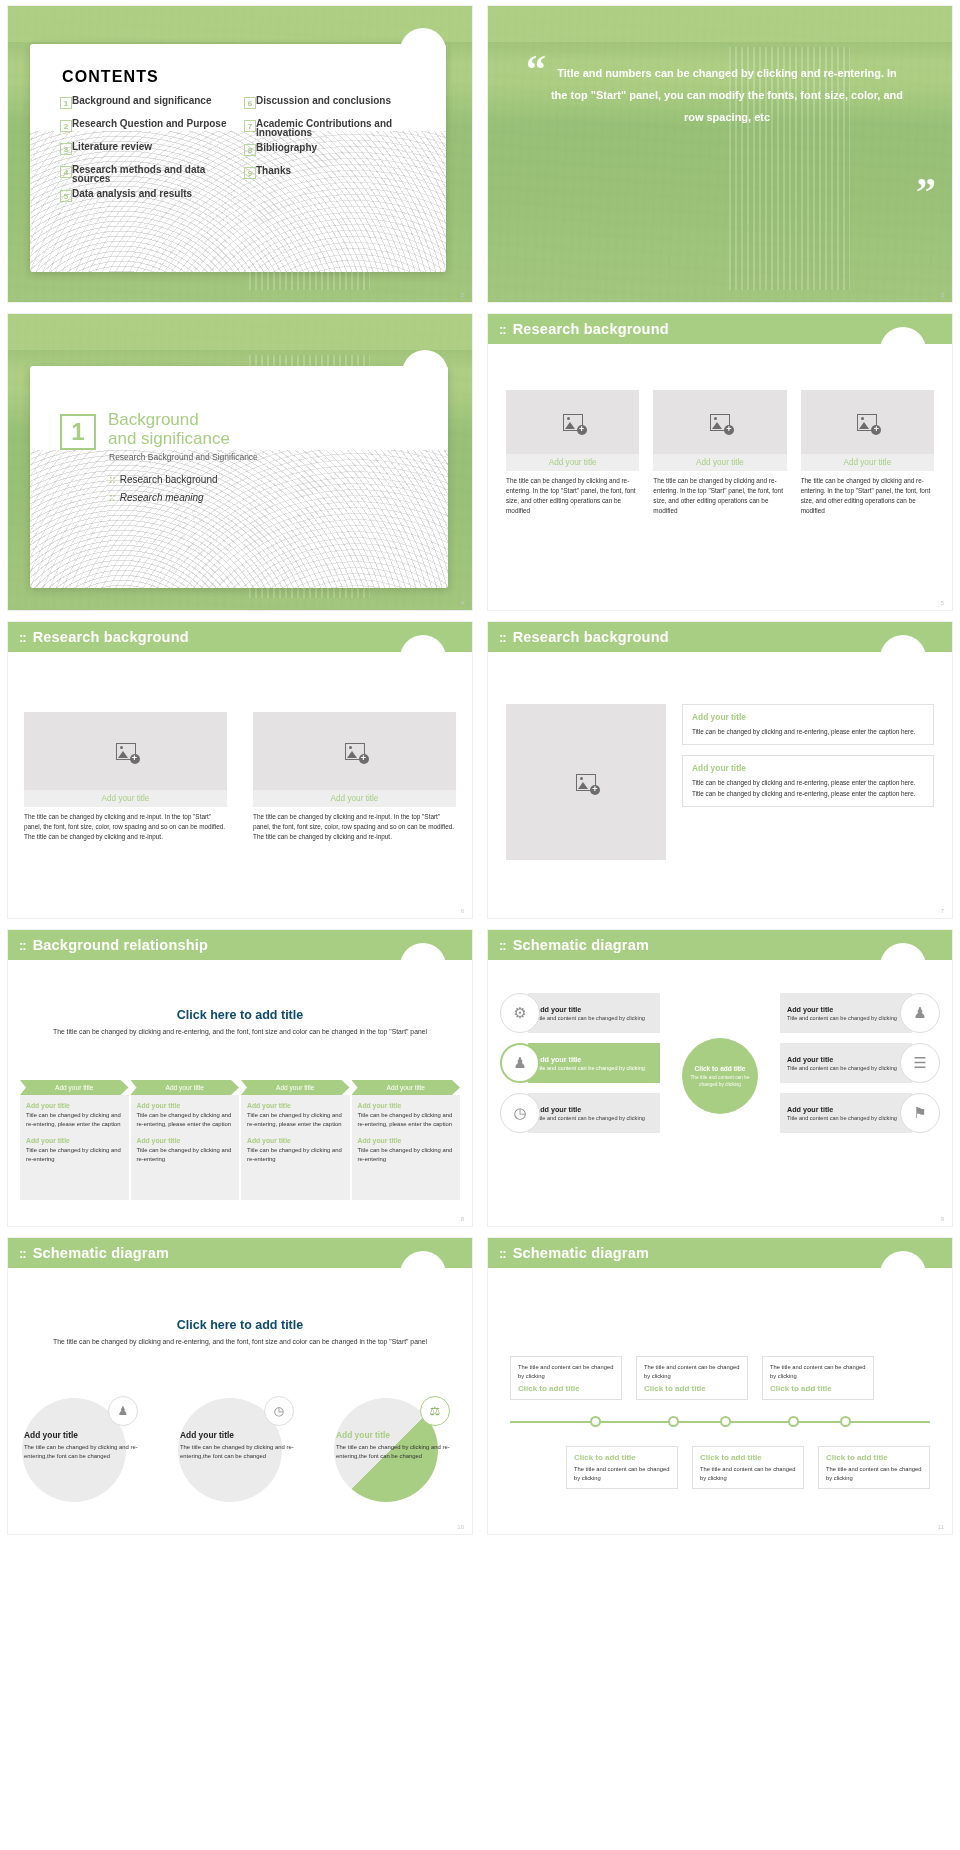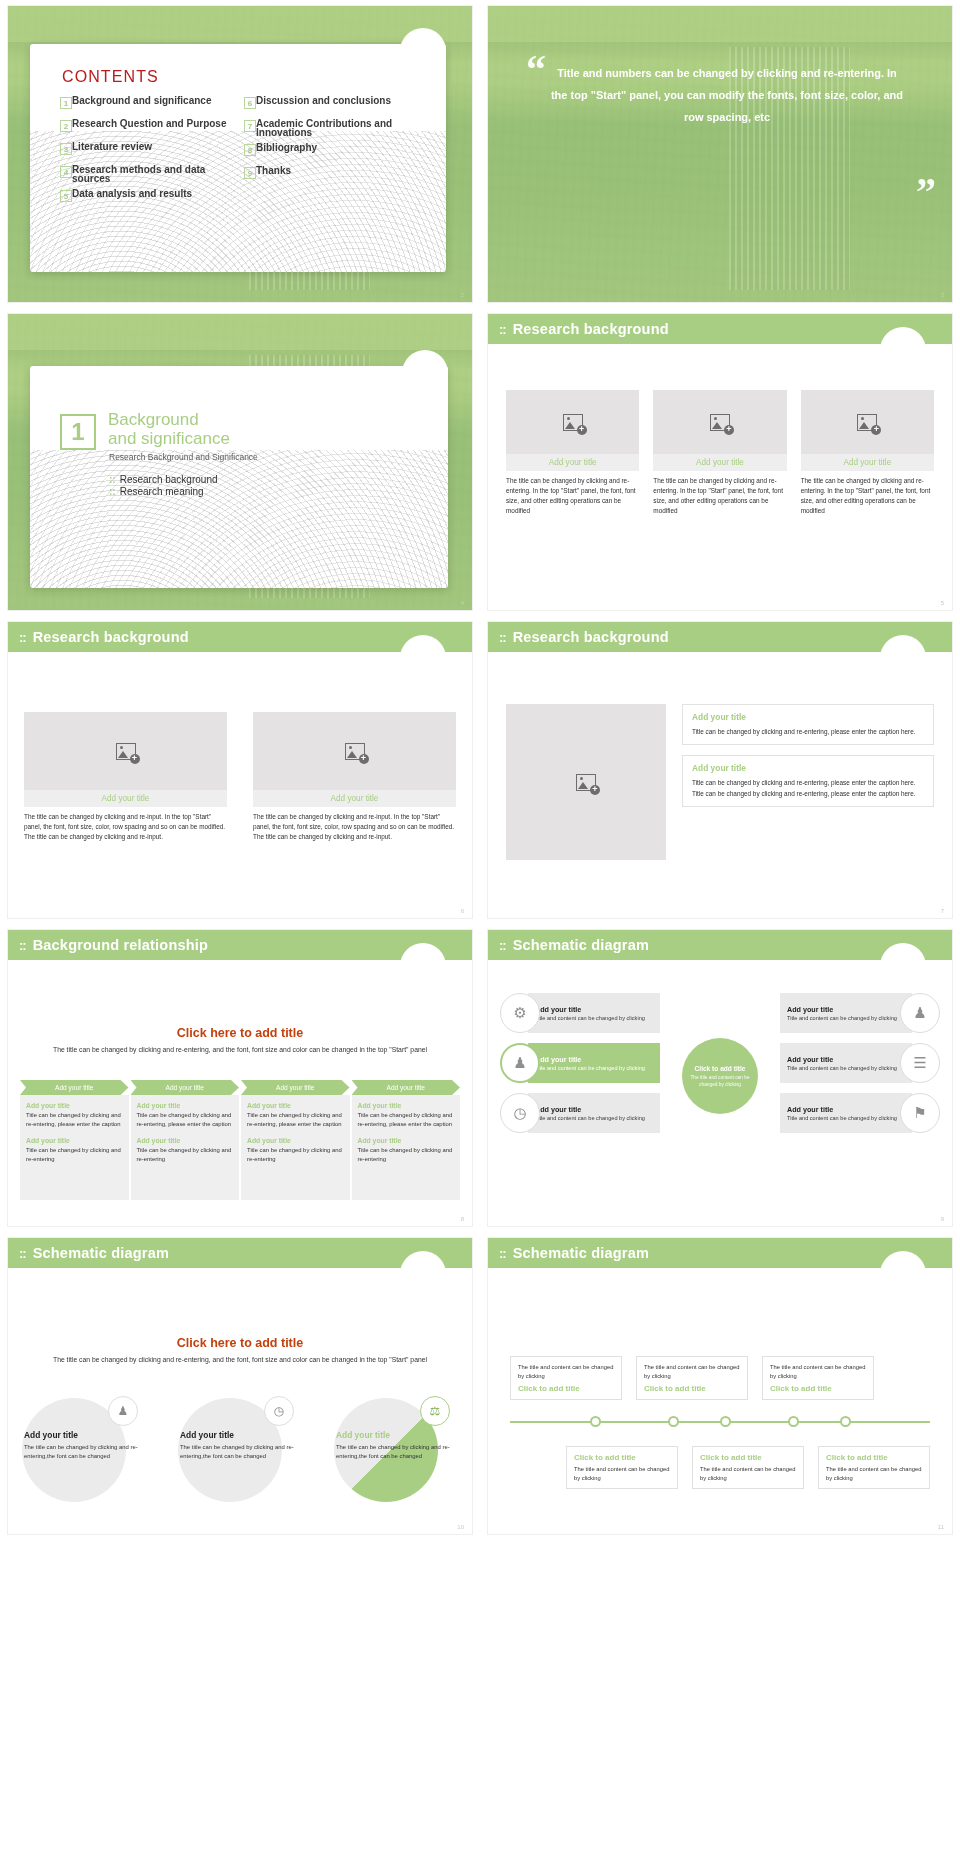--- a/index.html
+++ b/index.html
@@ -45,22 +45,22 @@
   
   .card { position:absolute; background:#fff; border-radius:3px;
           box-shadow:0 2px 9px rgba(0,0,0,.16); overflow:hidden; }
   .wave { position:absolute; left:0; bottom:0; width:100%; height:62%;
           background:
             repeating-radial-gradient(circle at 22% 160%, rgba(150,150,150,.30) 0 1px, rgba(255,255,255,0) 1px 5px),
             repeating-radial-gradient(circle at 78% 190%, rgba(150,150,150,.22) 0 1px, rgba(255,255,255,0) 1px 6px);
           pointer-events:none; }
 
   
-  .contents-title{ position:absolute; left:32px; top:24px; color:#b91c1c;
-     font-size:16px; font-weight:normal; letter-spacing:1.1px; }
+  .contents-title{ position:absolute; left:32px; top:24px; color:#000000;
+     font-size:16px; font-weight:bold; letter-spacing:1.1px; }
   .toc { position:absolute; left:30px; top:52px; right:18px; display:flex; }
   .toc-col { width:50%; }
   .toc-row { display:flex; align-items:flex-start; margin-bottom:6px; min-height:17px;}
   .toc-num { width:12px; height:12px; min-width:12px; border:1px solid #b8d79a;
      color:#a8c98a; font-size:8px; font-weight:bold; display:flex;
      align-items:center; justify-content:center; margin-top:1px; }
   .toc-txt { font-size:10px; color:#3a3a3a; font-weight:bold; margin-left:0;
      line-height:9px; }
 
   
@@ -97,21 +97,21 @@
   .capbar { background:#eeeeee; color:#a8ce83; font-size:8.2px; text-align:center;
             padding:4px 0; }
   .bodytxt{ font-size:6.4px; color:#2f2f2f; line-height:10px; margin-top:5px; }
 
   
   .capcard { border:1px solid #e2e2e2; padding:7px 9px; }
   .capcard .t{ color:#a8ce83; font-size:8.4px; font-weight:bold; margin-bottom:4px;}
   .capcard .b{ font-size:6.4px; color:#2f2f2f; line-height:11px; }
 
   
-  .ctr-title{ color:#c2410c; font-size:12.5px; font-weight:bold; text-align:center;margin-top:18px;}
+  .ctr-title{ color:#0c4a6e; font-size:12.5px; font-weight:bold; text-align:center;}
   .ctr-sub  { font-size:6.8px; color:#333; text-align:center; line-height:10px; margin-top:5px;}
   .chev-row { position:absolute; left:12px; right:12px; top:150px; display:flex; gap:2px;}
   .chev-col { flex:1; }
   .chev-head{ position:relative; background:#a8ce83; color:#fff; font-size:6.6px;
      height:15px; display:flex; align-items:center; justify-content:center;
      clip-path:polygon(0 0, calc(100% - 8px) 0, 100% 50%, calc(100% - 8px) 100%, 0 100%, 6px 50%); }
   .chev-body{ background:#efefef; padding:7px 6px; min-height:105px;}
   .chev-body .t{ color:#a8ce83; font-size:6.8px; font-weight:bold; margin-bottom:2px;}
   .chev-body .b{ font-size:5.9px; color:#333; line-height:9px; margin-bottom:8px;}
 
@@ -237,21 +237,21 @@
       <div class="photo"></div>
       <div class="card" style="left:22px;top:52px;right:24px;bottom:22px;">
         <div class="wave"></div>
         <div class="sec-num" style="left:30px;top:48px;">1</div>
         <div class="sec-title" style="left:78px;top:44px;">
           <div>Background</div>
           <div>and significance</div>
         </div>
         <div class="sec-sub" style="left:79px;top:86px;">Research Background and Significance</div>
         <div class="sec-li" style="left:79px;top:108px;"><span class="d">::</span><span>Research background</span></div>
-        <div class="sec-li" style="left:79px;top:120px;"><span class="d">::</span><span>Research meaning</span></div>
+        <div class="sec-li" style="left:79px;top:126px;font-style:italic;"><span class="d">::</span><span>Research meaning</span></div>
       </div>
       <div class="pinwheel" style="right:24px;top:36px;">
         <div class="disc"></div>
         <svg width="46" height="46" viewBox="0 0 46 46" fill="none" stroke="#6d6d6d" stroke-width="1">
           <path d="M23 23 L8 12 L17 8 L23 23 Z M23 23 L38 14 L40 24 L23 23 Z M23 23 L36 34 L27 38 L23 23 Z M23 23 L9 32 L7 22 L23 23 Z"></path>
         </svg>
       </div>
       <div class="pgnum">4</div>
     </div>
   </div>

